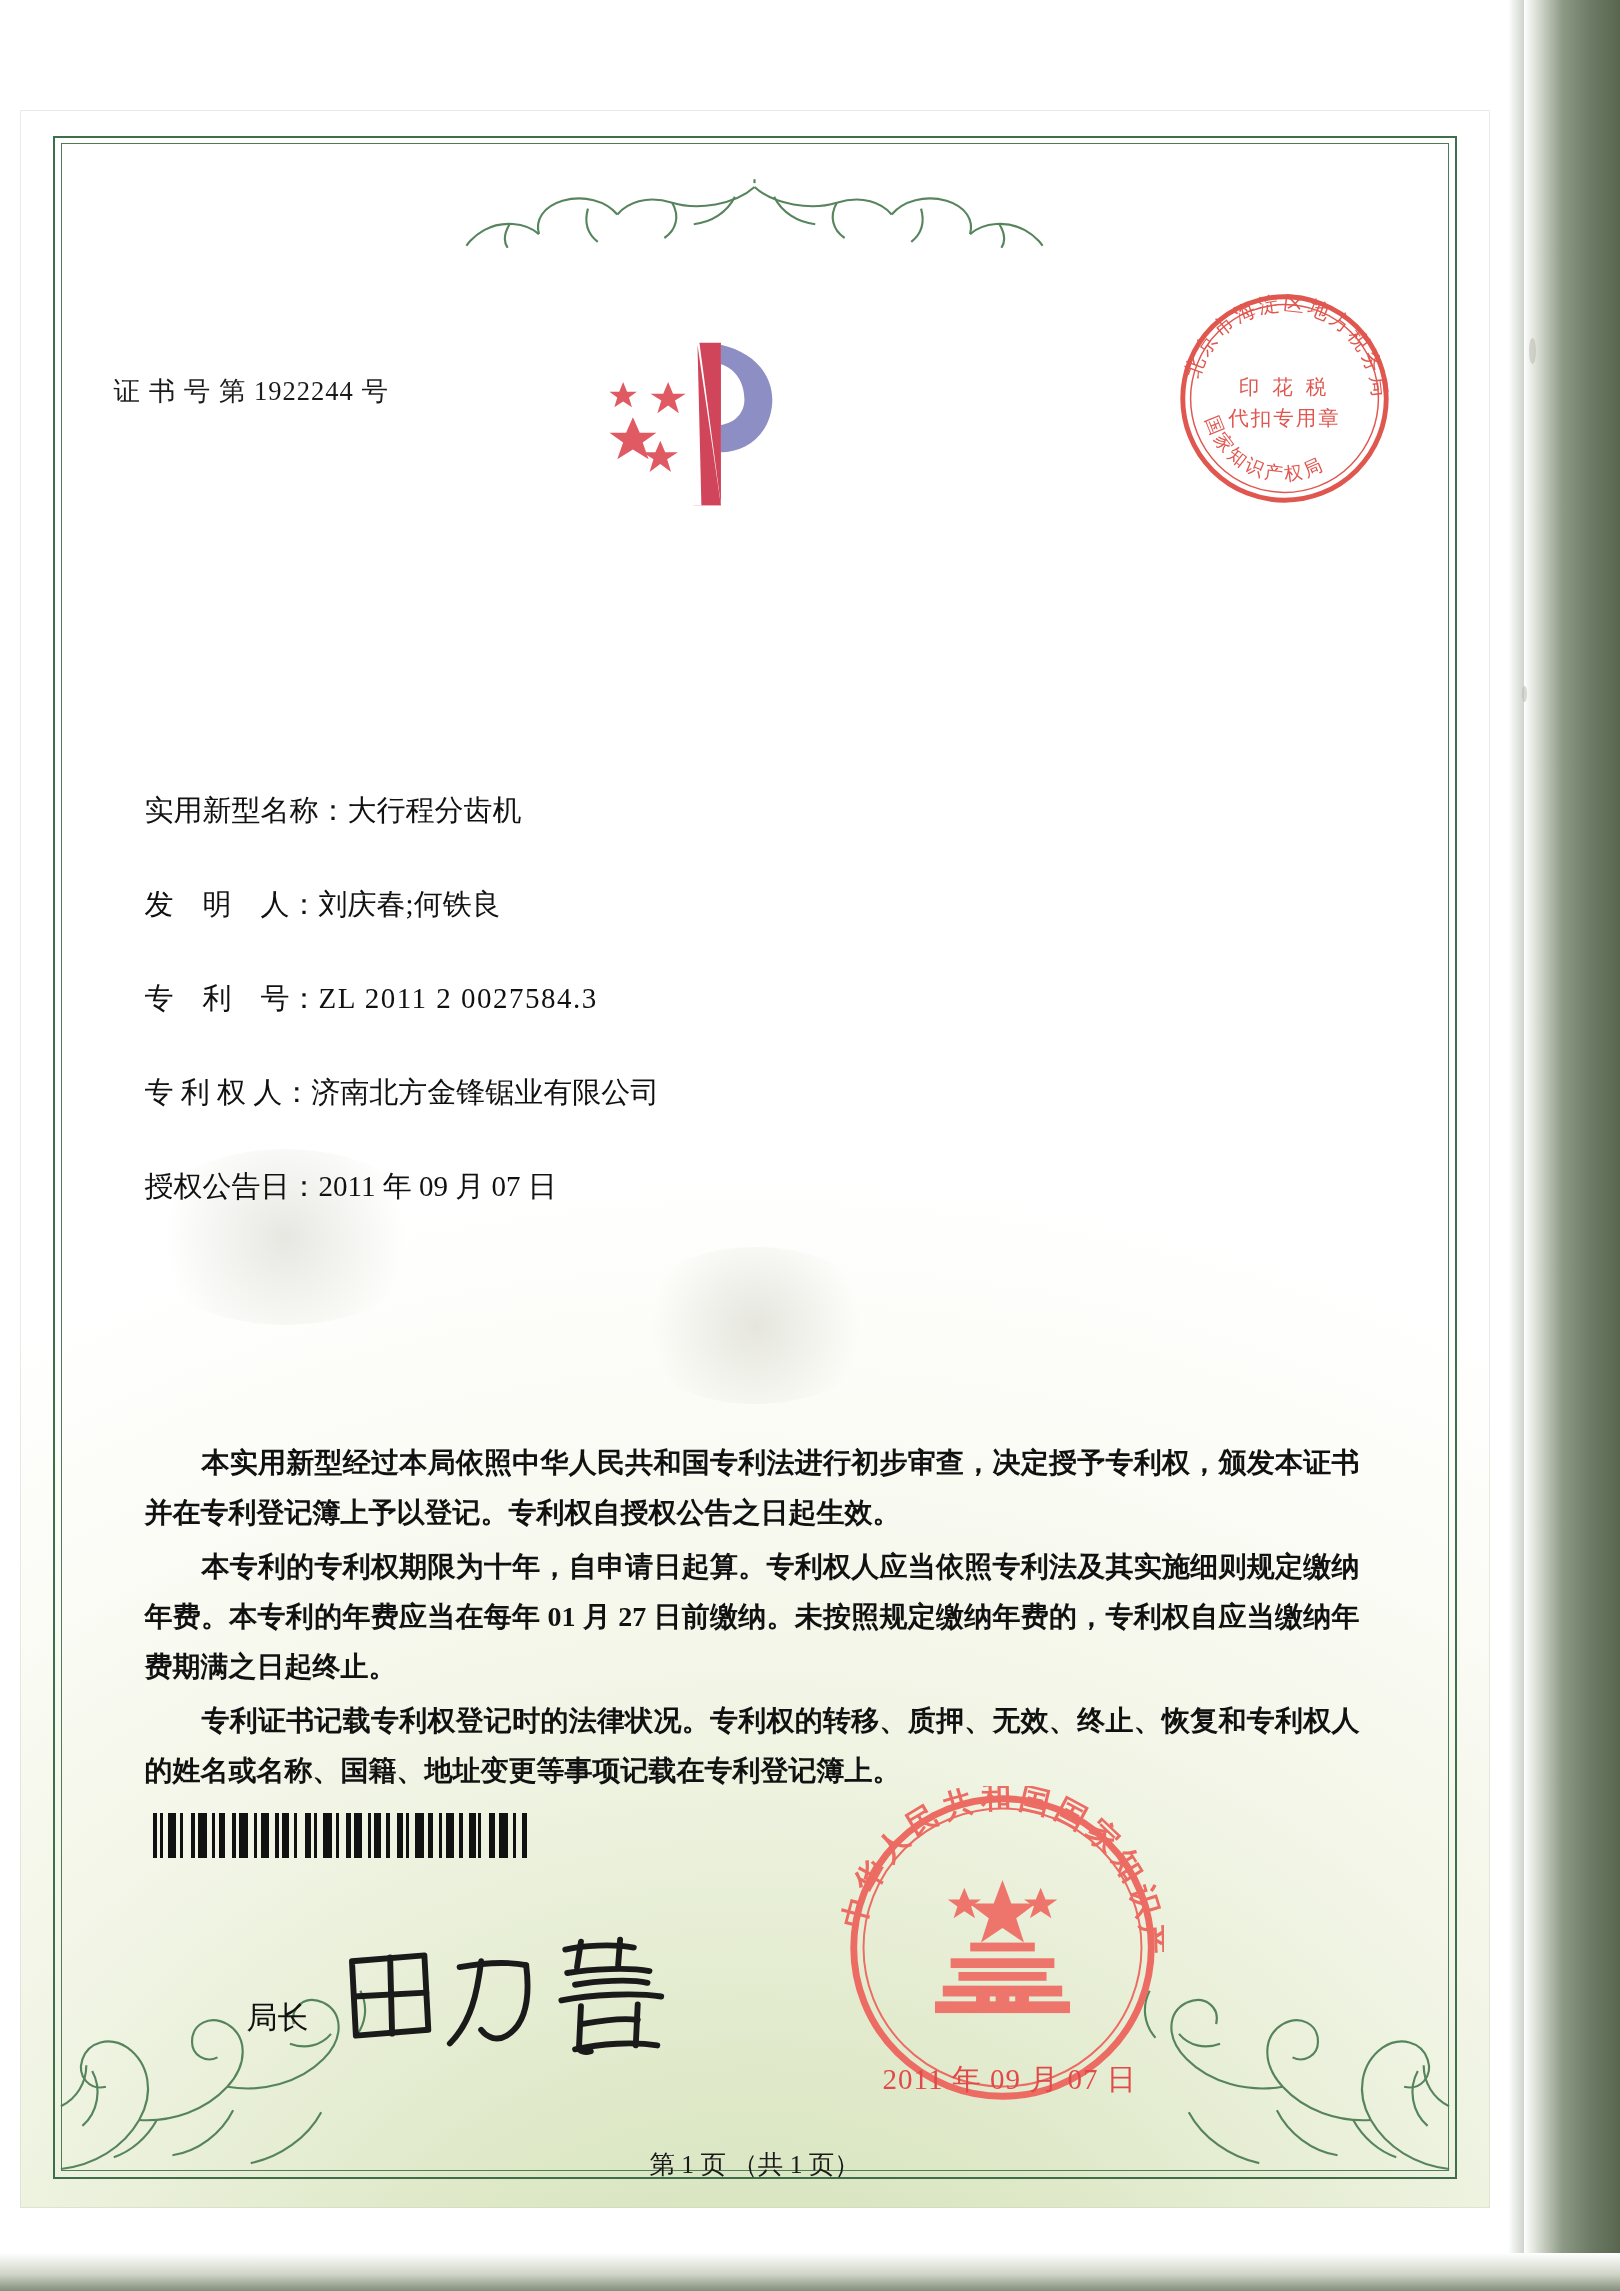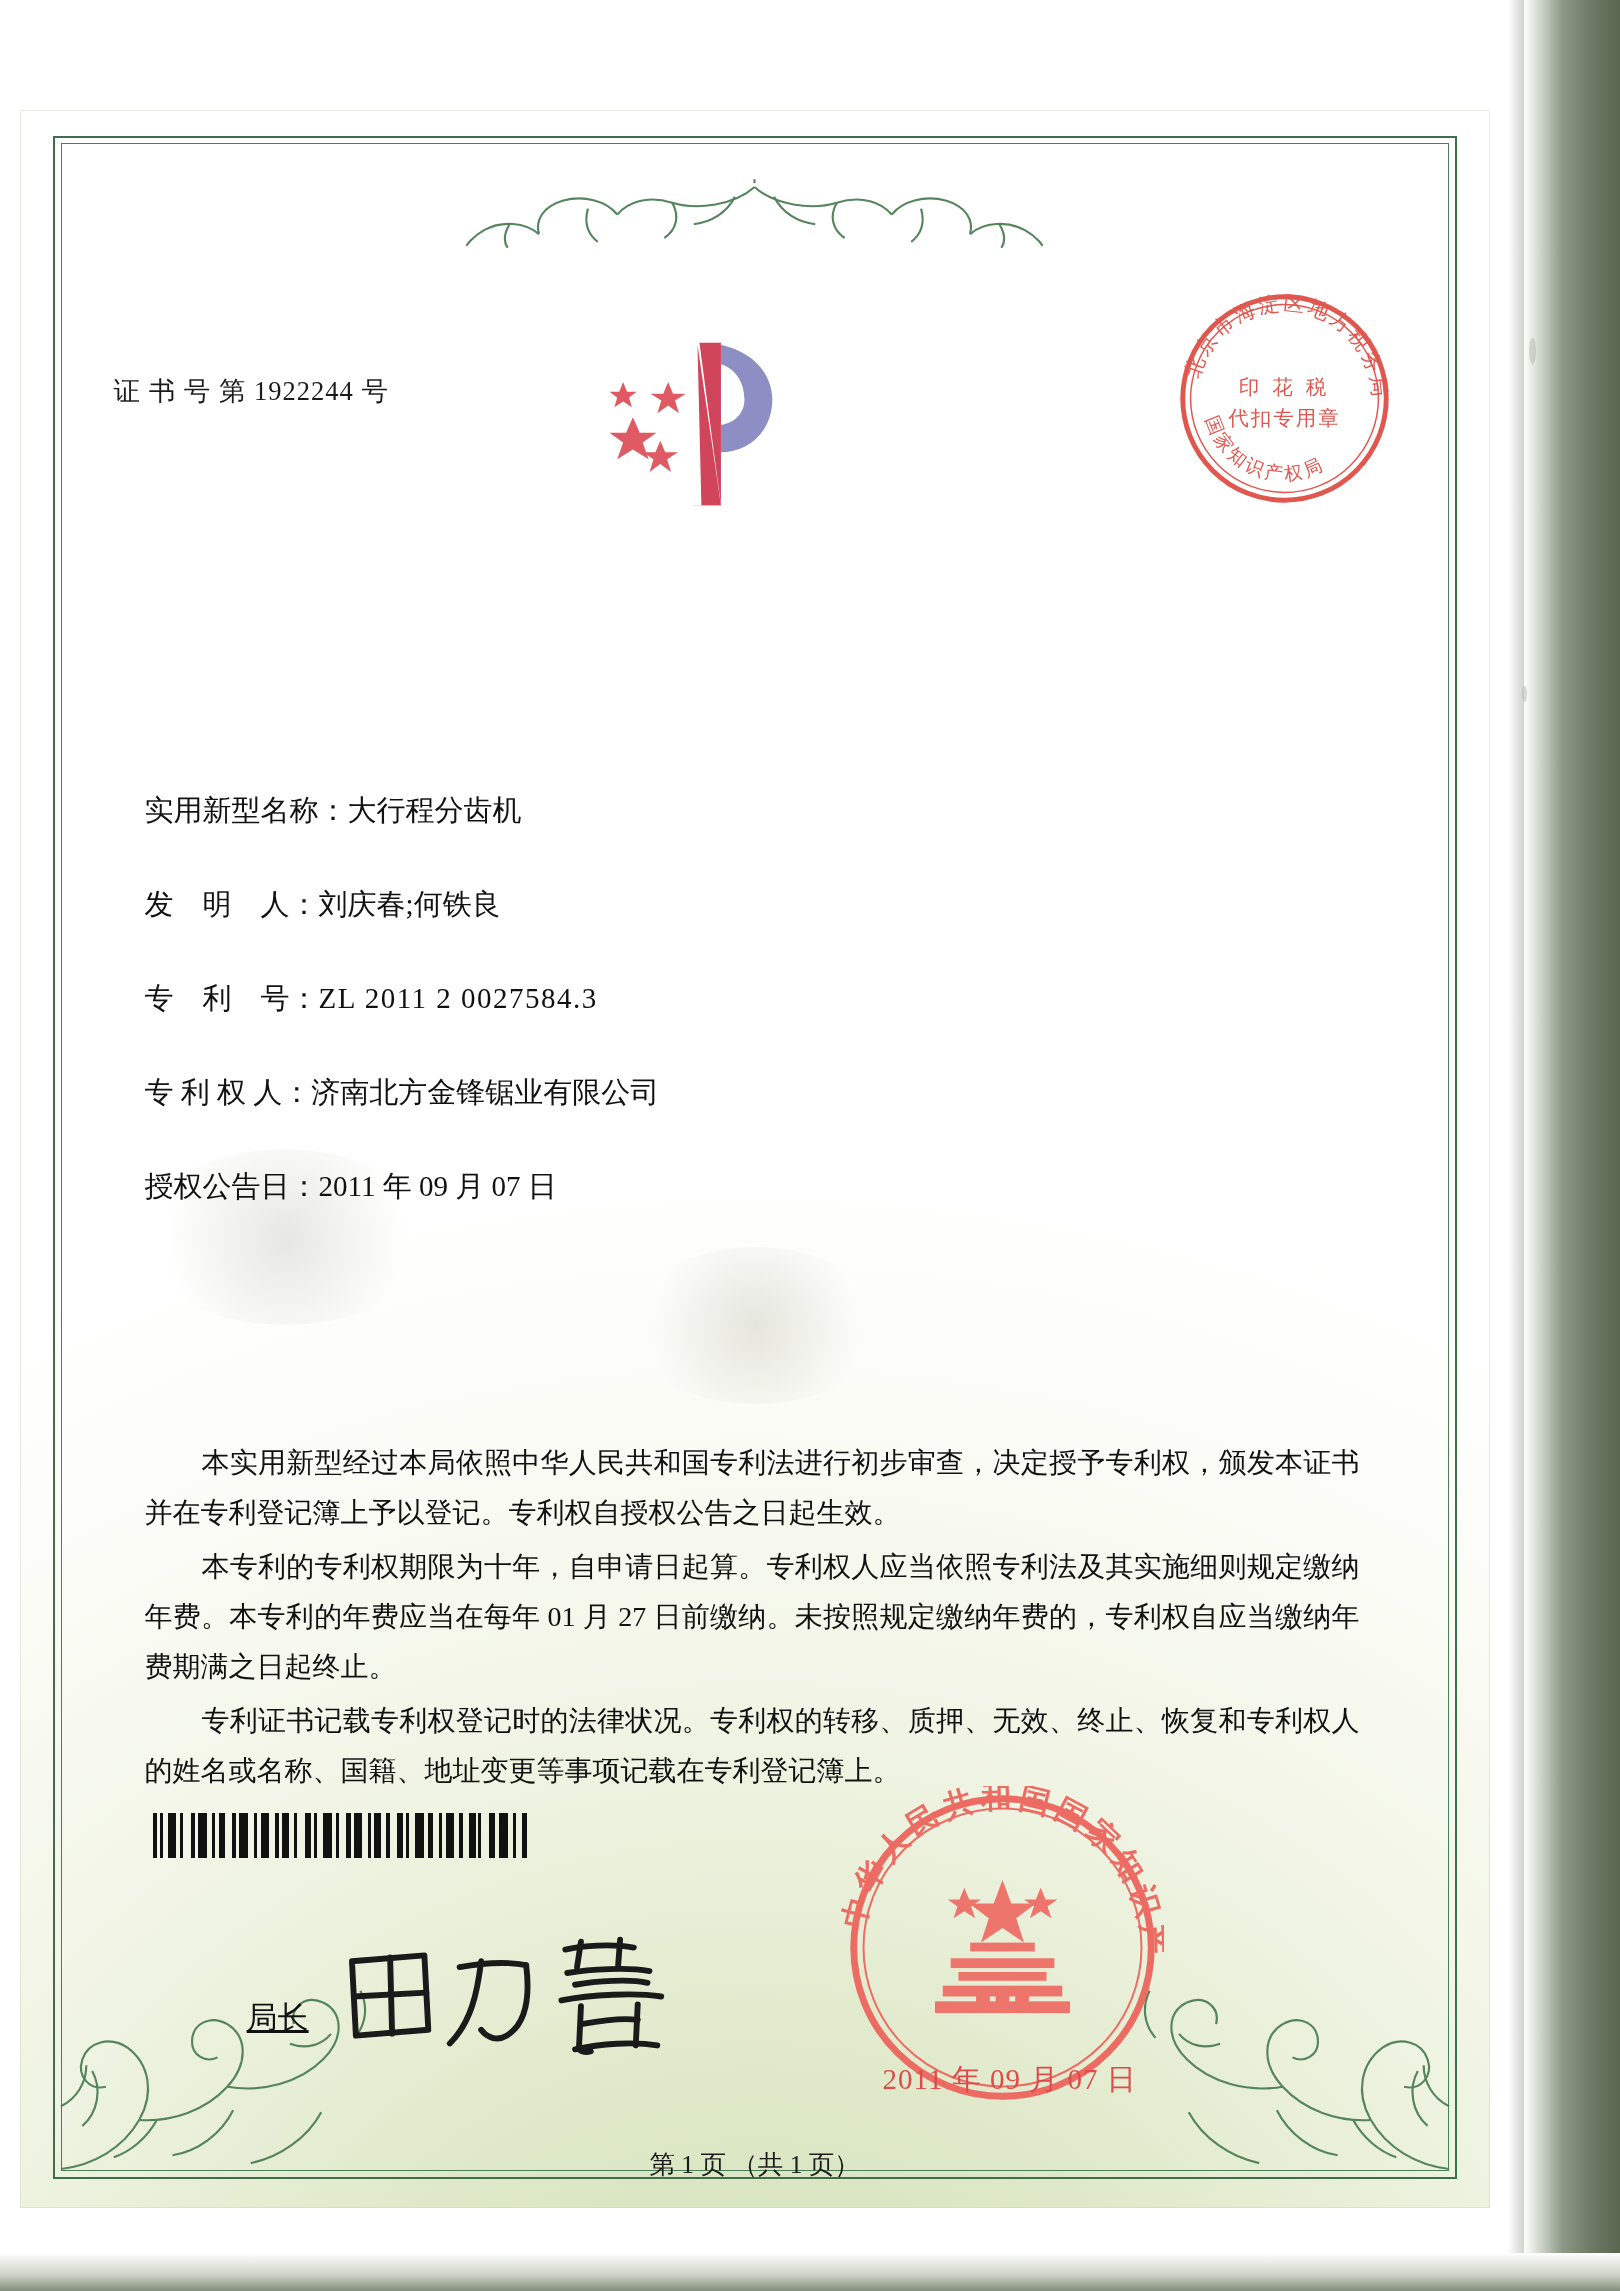--- a/index.html
+++ b/index.html
@@ -176,20 +176,21 @@
   
   .body-text {
     position: absolute;
     left: 125px;
     top: 1328px;
     width: 1215px;
     font-size: 28px;
     line-height: 50px;
     color: #111;
     text-align: justify;
+    font-weight: bold;
   }
   .body-text p {
     margin: 0 0 3.9px 0;
     text-indent: 57px;
   }
 
   
   .barcode {
     position: absolute;
     left: 133px;
@@ -206,21 +207,20 @@
     height: 100%;
   }
 
   
   .sig-label {
     position: absolute;
     left: 227px;
     top: 1887px;
     font-size: 31px;
     color: #111;
-    text-decoration: underline;
   }
   .sig-script {
     position: absolute;
     left: 314px;
     top: 1818px;
     width: 353px;
     height: 137px;
     color: #1a1a1a;
   }
 

